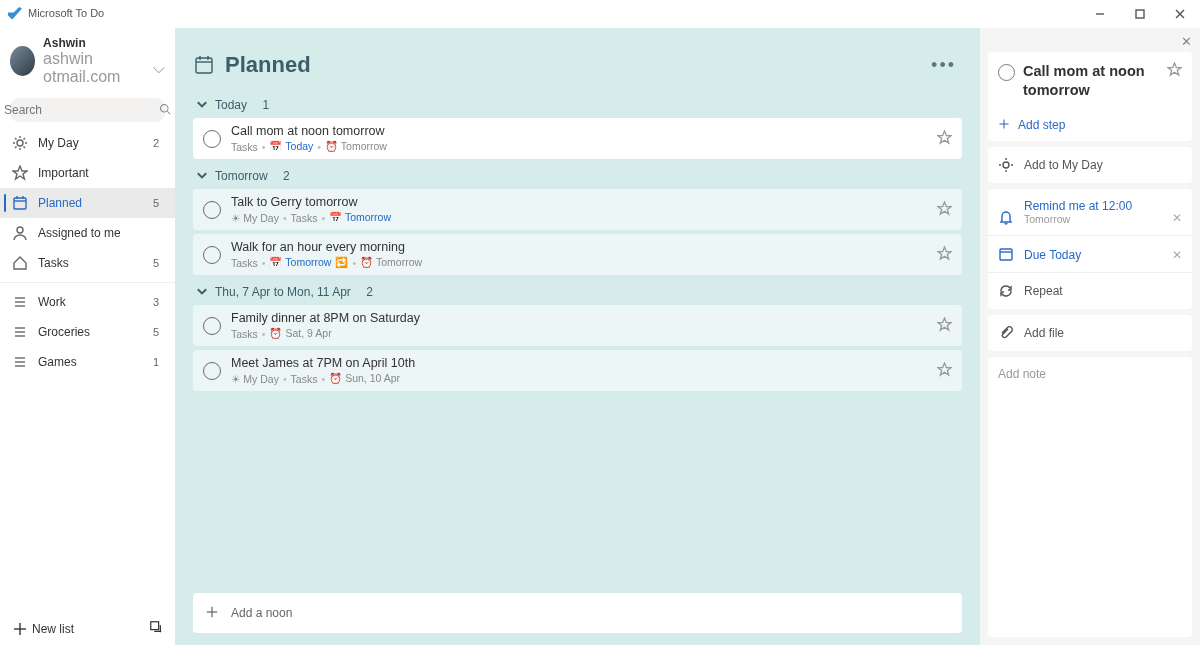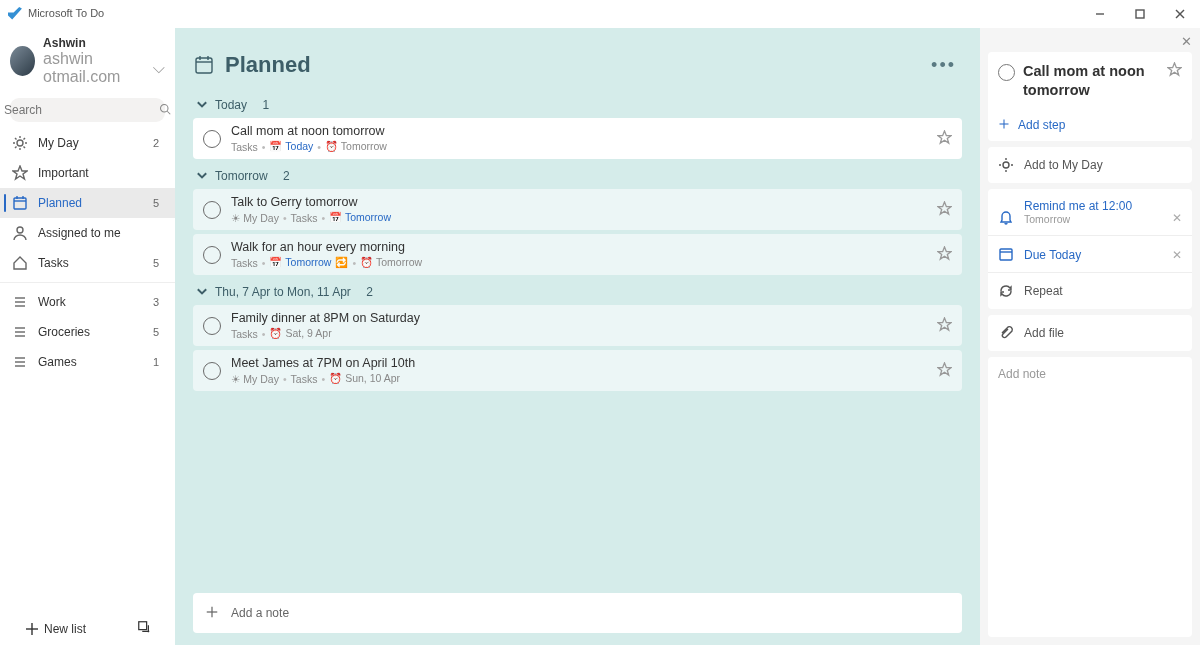--- a/index.html
+++ b/index.html
@@ -21,21 +21,21 @@
   .search { margin: 6px 10px; height: 24px; background: #f3f2f1; border-radius: 9px; display: flex; align-items: center; padding: 0 8px; color: #888; justify-content: center; }
   .search input { border: 0; background: transparent; flex: 1; font-size: 12px; outline: none; color:#555;}
   .nav { display: flex; flex-direction: column; }
   .nav-item { display: flex; align-items: center; gap: 10px; height: 30px; padding: 0 12px; font-size: 12px; color: #333; position: relative; }
   .nav-item .count { margin-left: auto; font-size: 11px; color: #666; padding-right:4px;}
   .nav-item.active { background: #eaeaea; color:#2869c5;}
   .nav-item.active::before { content:""; position:absolute; left:4px; top:6px; bottom:6px; width:2px; background:#2869c5; border-radius:2px;}
   .nav-item.active .icon, .nav-item.active span:first-of-type { color:#2869c5;}
   .nav-item .icon { width: 16px; height:16px; display:flex; align-items:center; justify-content:center; color:#666;}
   .nav-sep { height: 1px; background: #eee; margin: 4px 0;}
-  .sidebar-footer { margin-top: auto; display: flex; align-items: center; padding: 8px 24px; gap:4px; }
+  .sidebar-footer { margin-top: auto; display: flex; align-items: center; padding: 8px 12px; gap:4px; }
   .newlist-icon { width:16px; height:16px; display:flex; align-items:center; justify-content:center;}
   .sidebar-footer .spacer { flex:1;}
   
   .main { flex: 1; background: #d5ecea; display: flex; flex-direction: column; padding: 18px 18px 12px; position:relative; min-width:0;}
   .main-header { display: flex; align-items: center; gap:10px; padding: 6px 0 14px;}
   .main-header .icon { width:22px; height:22px; color:#3d5e68;}
   .main-title { font-size: 22px; font-weight: 600; color: #3d5e68;}
   .more { margin-left:auto; color:#5a7a82; font-size:18px; letter-spacing:2px; padding-right:6px;}
   .group-header { display:flex; align-items:center; gap:6px; font-size:12px; color:#3d5e68; padding: 6px 2px; }
   .group-header .chev { width:14px; height:14px; display:flex; align-items:center; justify-content:center;}
@@ -334,21 +334,21 @@
           <span class="task-star"><svg viewBox="0 0 16 16">
               <path d="M8 1l2 5h5l-4 3 1.5 5L8 11l-4.5 3L5 9 1 6h5z"></path>
             </svg></span>
         </div>
       </div>
     <div class="addtask">
       <span><svg width="14" height="14" viewBox="0 0 16 16">
             <line x1="8" y1="2" x2="8" y2="14"></line>
             <line x1="2" y1="8" x2="14" y2="8"></line>
           </svg></span>
-      <span>Add a note</span>
+      <span>Add a noon</span>
     </div>
   </div>
 
   <div class="detail">
     <div class="detail-close">✕</div>
     <div class="card" style="margin-top:16px;">
       <div class="d-title-row">
         <div class="check"></div>
         <div class="d-title">Call mom at noon tomorrow</div>
         <span class="d-star"><svg width="15" height="15" viewBox="0 0 16 16">

